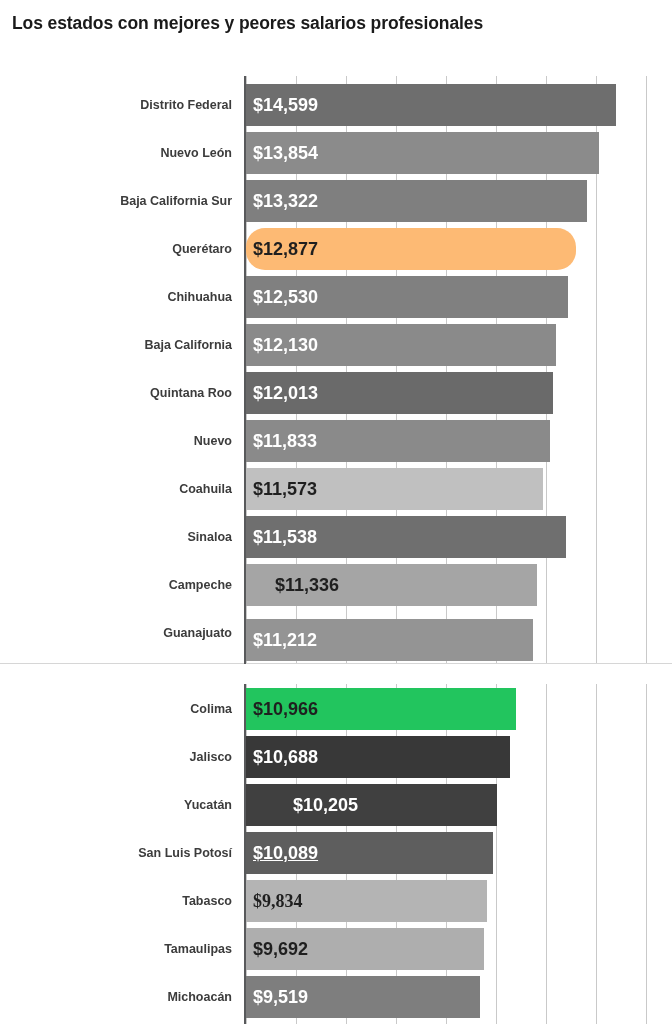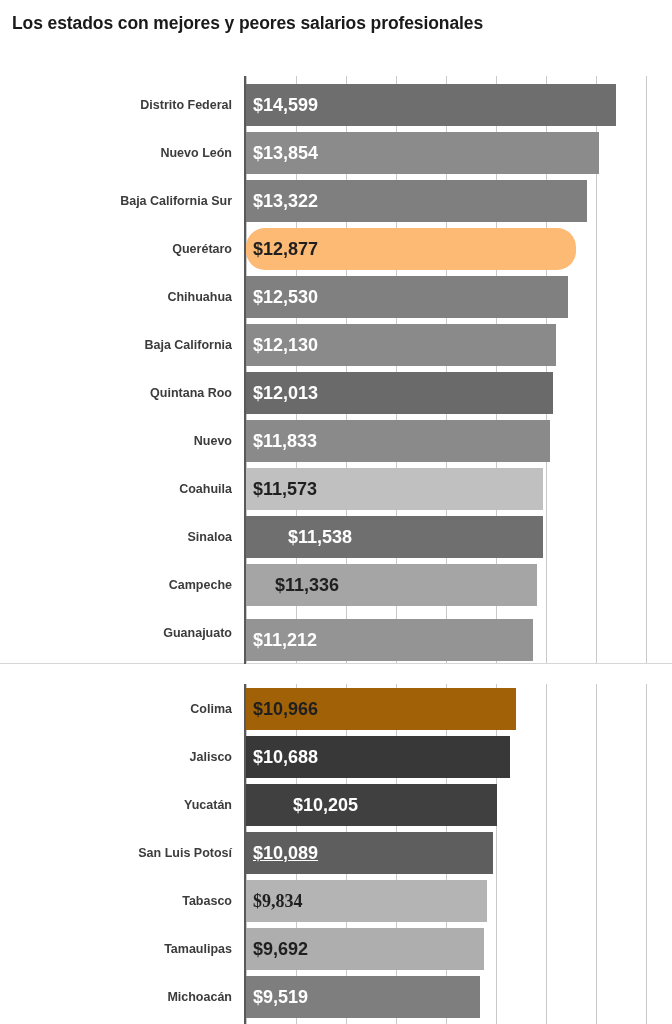--- a/index.html
+++ b/index.html
@@ -192,21 +192,21 @@
         </div>
       </div>
       <div class="row" style="top: 392px;">
         <div class="cat-label">Coahuila</div>
         <div class="bar" style="width: 297px; background: rgb(192, 192, 192);">
           <span class="bar-value" style="color: rgb(31, 31, 31);">$11,573</span>
         </div>
       </div>
       <div class="row" style="top: 440px;">
         <div class="cat-label">Sinaloa</div>
-        <div class="bar" style="width: 297px; background: rgb(111, 111, 111); padding-left: 35px;">
+        <div class="bar" style="width: 320px; background: rgb(111, 111, 111);">
           <span class="bar-value" style="color: rgb(255, 255, 255);">$11,538</span>
         </div>
       </div>
       <div class="row" style="top: 488px;">
         <div class="cat-label">Campeche</div>
         <div class="bar" style="width: 291px; background: rgb(165, 165, 165);">
           <span class="bar-value" style="color: rgb(31, 31, 31); margin-left: 22px;">$11,336</span>
         </div>
       </div>
       <div class="row" style="top: 536px;">
@@ -228,21 +228,21 @@
       <div class="gridline" style="left: 446px; background: rgb(201, 201, 201);"></div>
       <div class="gridline" style="left: 496px; background: rgb(201, 201, 201);"></div>
       <div class="gridline" style="left: 546px; background: rgb(201, 201, 201);"></div>
       <div class="gridline" style="left: 596px; background: rgb(201, 201, 201);"></div>
       <div class="gridline" style="left: 646px; background: rgb(201, 201, 201);"></div>
     </div>
   <div class="axis-line"></div>
   <div class="rows">
       <div class="row" style="top: 4px;">
         <div class="cat-label">Colima</div>
-        <div class="bar" style="width: 270px; background: #a16207;">
+        <div class="bar" style="width: 270px; background: #22c55e;">
           <span class="bar-value" style="color: rgb(31, 31, 31);">$10,966</span>
         </div>
       </div>
       <div class="row" style="top: 52px;">
         <div class="cat-label">Jalisco</div>
         <div class="bar" style="width: 264px; background: rgb(56, 56, 56);">
           <span class="bar-value" style="color: rgb(255, 255, 255);">$10,688</span>
         </div>
       </div>
       <div class="row" style="top: 100px;">

